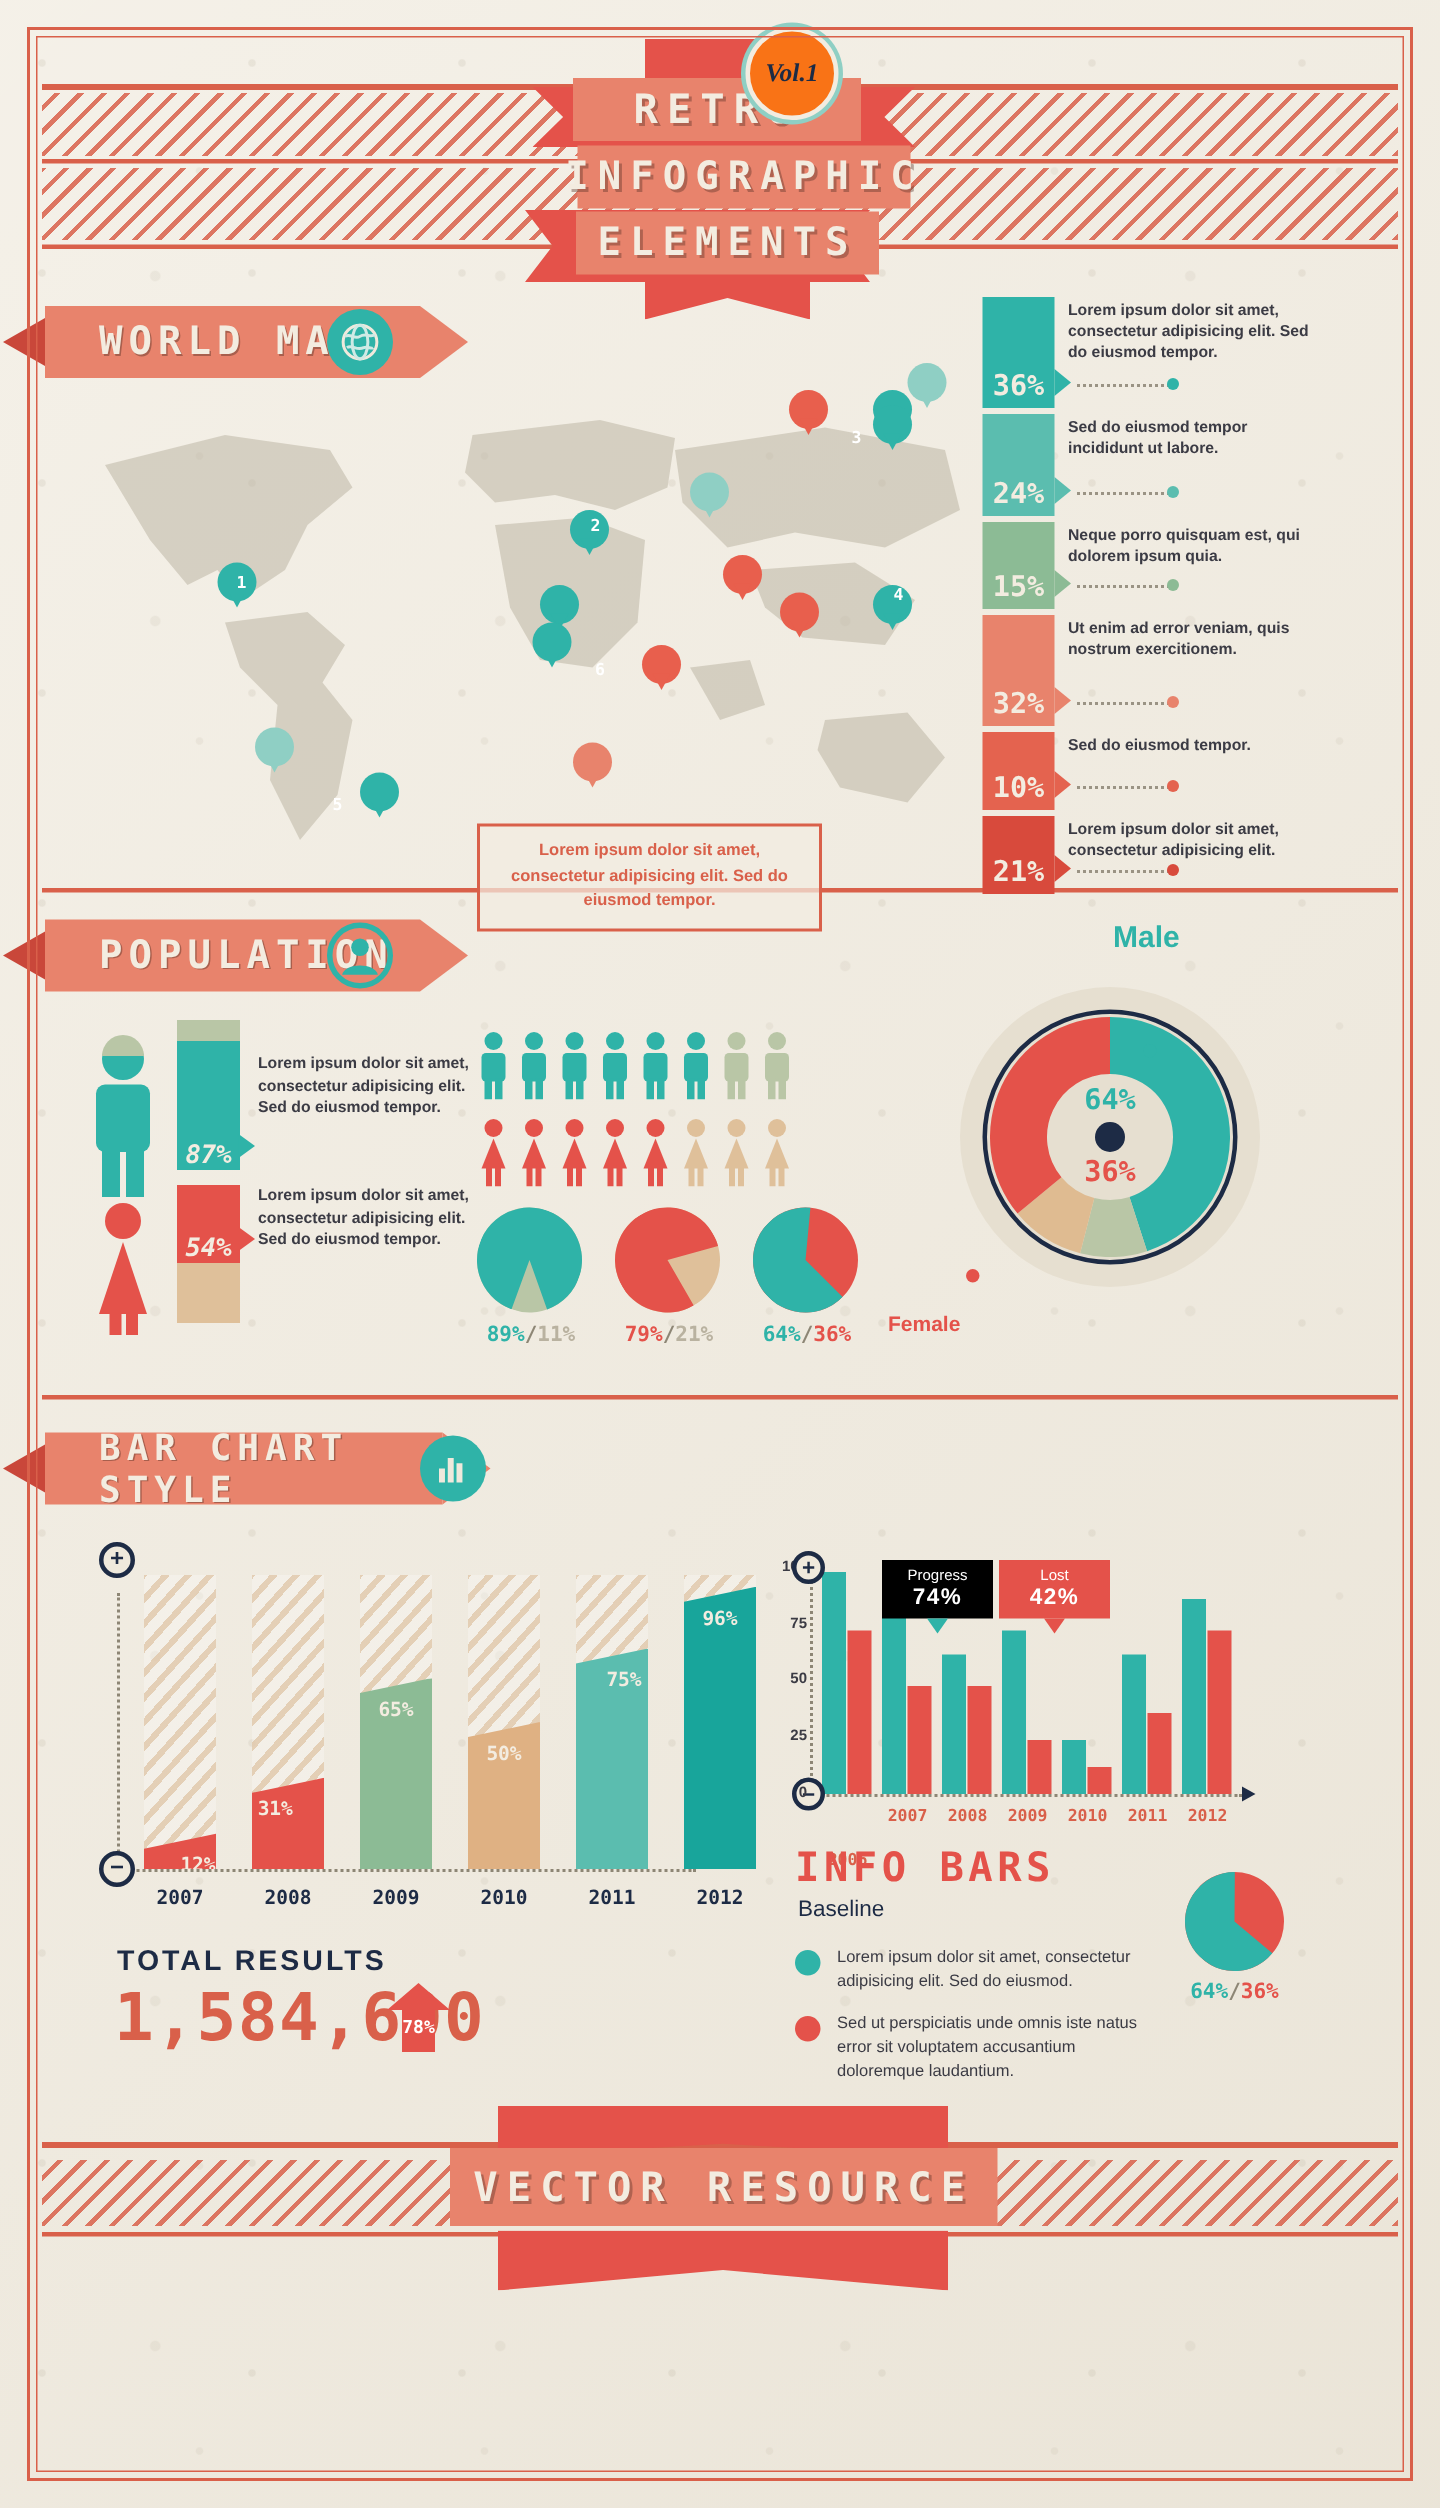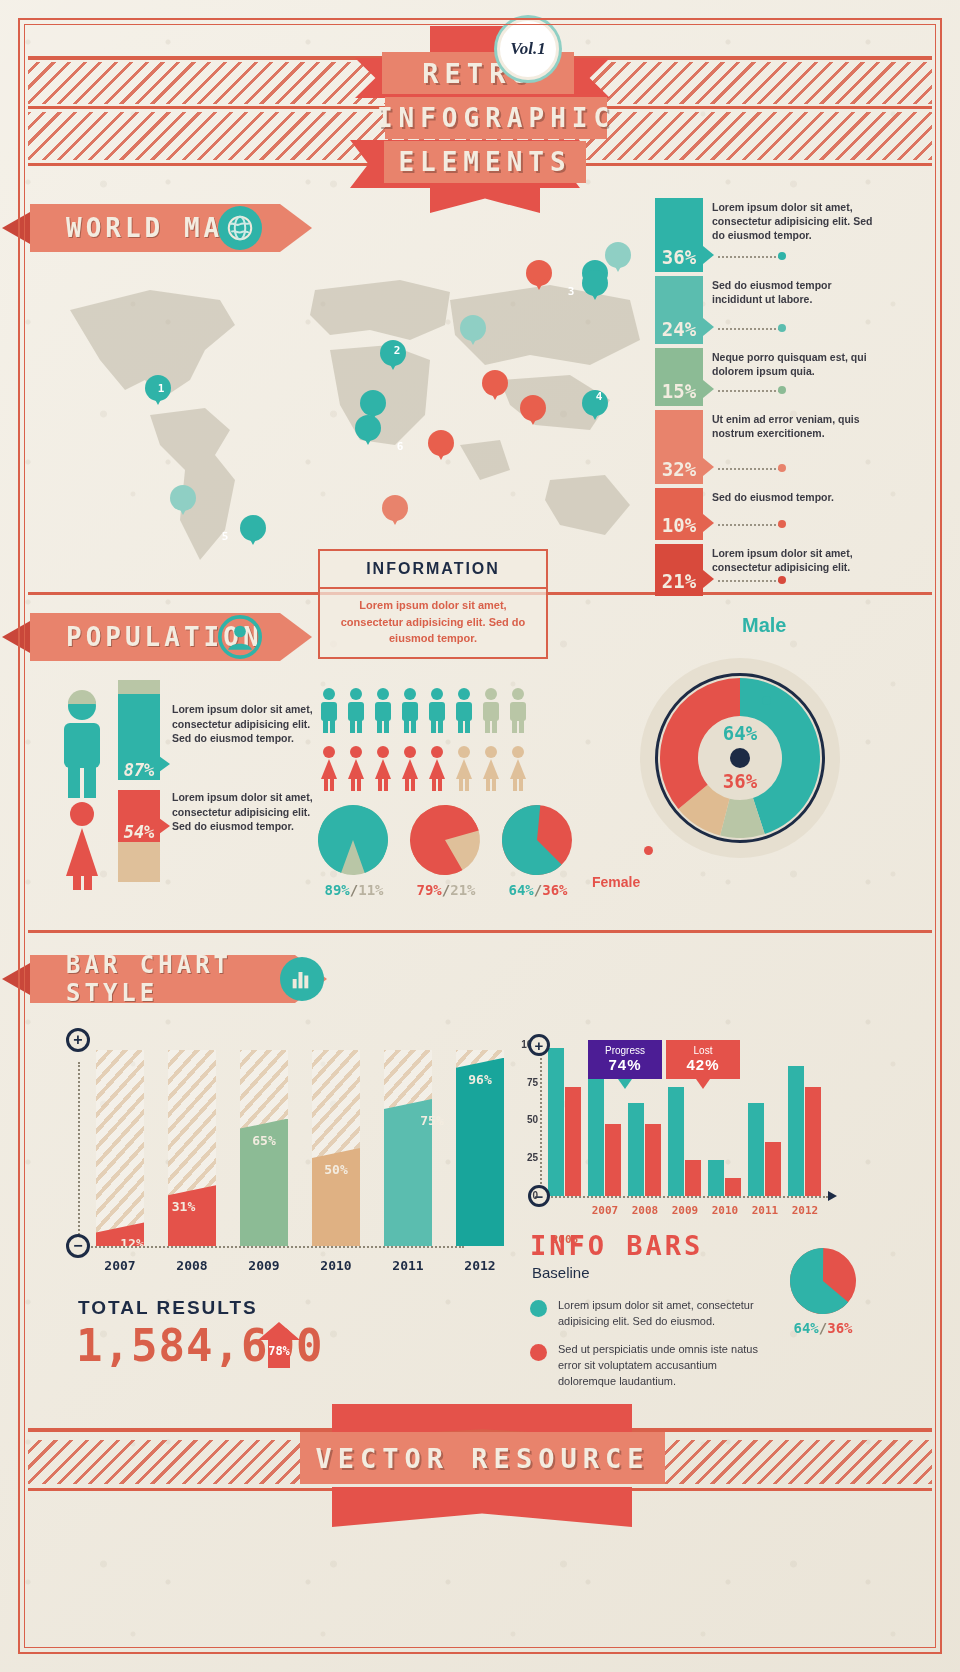--- a/index.html
+++ b/index.html
@@ -46,21 +46,21 @@
   .sec-icon{position:absolute; width:44px;height:44px;border-radius:50%;
         background:#2fb3a8; display:flex;align-items:center;justify-content:center;
         color:#efe9dc;}
 
   
   .t-band{position:absolute; background:#e8836c; display:flex;align-items:center;
      justify-content:center; color:#f3ece0;
      font-family:"DejaVu Sans Mono", monospace;font-weight:bold;letter-spacing:6px;
      text-shadow:2px 2px 0 rgba(90,50,40,.4);}
   .badge{position:absolute; width:62px;height:62px;border-radius:50%;
-     background:#ffffff; border:3px solid #f3ece0; color:#1d2b45;
+     background:#f97316; border:3px solid #f3ece0; color:#1d2b45;
      display:flex;align-items:center;justify-content:center;
      font-family:"Liberation Serif", serif; font-style:italic;font-weight:bold;font-size:17px;
      box-shadow:0 0 0 3px #8fcfc4;}
 
   
   .map{position:absolute; left:30px; top:230px; width:620px; height:360px;}
   .pin{position:absolute; width:26px;height:34px;}
   .pin i{position:absolute;left:0;top:0;width:26px;height:26px;border-radius:50%;}
   .pin b{position:absolute;left:7px;top:19px;width:0;height:0;
       border-left:6px solid transparent;border-right:6px solid transparent;}
@@ -297,21 +297,20 @@
     <div class="lbar" style="position: absolute; left: 655px; top: 544px; height: 52px; background: rgb(216, 74, 60);">
       <em>21%</em>
       <span class="arw" style="border-left:11px solid #d84a3c;bottom:8px;"></span>
     </div>
     <div class="ldash" style="left: 718px; top: 580px; width: 62px;"></div>
     <div class="ldot" style="left: 778px; top: 576px; background: rgb(216, 74, 60);"></div>
     <div class="ltxt" style="left: 712px; top: 546px;">Lorem ipsum dolor sit amet, consectetur adipisicing elit.</div>
   </div>
 
 <div class="infobox">
-  <h3>INFORMATION</h3>
   <p>Lorem ipsum dolor sit amet, consectetur adipisicing elit. Sed do eiusmod tempor.</p>
 </div>
 
 <div class="ribbon sec-head" style="left:30px;top:613px;width:250px;">
   <span class="tail-l"></span>
   <span>POPULATION</span>
 </div>
 <div style="position:absolute;left:280px;top:613px;width:0;height:0;
      border-top:24px solid transparent;border-bottom:24px solid transparent;
      border-left:32px solid #e8836c;"></div>
@@ -514,21 +513,21 @@
     <div style="position:absolute;left:240px;top:1050px;width:48px;height:196px;background:repeating-linear-gradient(-48deg,#e0c6a8 0 4px,rgba(255,255,255,.35) 4px 11px);opacity:.75;"></div>
     <div style="position:absolute;left:240px;top:1118.6px;width:48px;height:127.4px;background:#8cbb95;clip-path:polygon(0 10px,100% 0,100% 100%,0 100%);"></div>
     <div class="bval" style="left:240px;top:1132.6px;width:48px;">65%</div>
     <div class="byear" style="left:240px;top:1258px;">2009</div>
     <div style="position:absolute;left:312px;top:1050px;width:48px;height:196px;background:repeating-linear-gradient(-48deg,#e0c6a8 0 4px,rgba(255,255,255,.35) 4px 11px);opacity:.75;"></div>
     <div style="position:absolute;left:312px;top:1148px;width:48px;height:98px;background:#dfb183;clip-path:polygon(0 10px,100% 0,100% 100%,0 100%);"></div>
     <div class="bval" style="left:312px;top:1162px;width:48px;">50%</div>
     <div class="byear" style="left:312px;top:1258px;">2010</div>
     <div style="position:absolute;left:384px;top:1050px;width:48px;height:196px;background:repeating-linear-gradient(-48deg,#e0c6a8 0 4px,rgba(255,255,255,.35) 4px 11px);opacity:.75;"></div>
     <div style="position:absolute;left:384px;top:1099px;width:48px;height:147px;background:#5bbdaf;clip-path:polygon(0 10px,100% 0,100% 100%,0 100%);"></div>
-    <div class="bval" style="left:400px;top:1113px;width:64px;">75%</div>
+    <div class="bval" style="left:384px;top:1113px;width:64px;">75%</div>
     <div class="byear" style="left:384px;top:1258px;">2011</div>
     <div style="position:absolute;left:456px;top:1050px;width:48px;height:196px;background:repeating-linear-gradient(-48deg,#e0c6a8 0 4px,rgba(255,255,255,.35) 4px 11px);opacity:.75;"></div>
     <div style="position:absolute;left:456px;top:1057.84px;width:48px;height:188.16px;background:#18a59b;clip-path:polygon(0 10px,100% 0,100% 100%,0 100%);"></div>
     <div class="bval" style="left:456px;top:1071.84px;width:48px;">96%</div>
     <div class="byear" style="left:456px;top:1258px;">2012</div>
     <div style="position:absolute;left:72px;top:1246px;width:392px;height:0;border-top:2px dotted #8d8675;"></div>
     <div style="position:absolute;left:78px;top:1062px;height:184px;width:0;border-left:2px dotted #8d8675;"></div>
     <div class="knob" style="left:66px;top:1028px;">+</div>
     <div class="knob" style="left:66px;top:1234px;">−</div>
   </div>
@@ -561,21 +560,21 @@
     <div class="iyear" style="left:745px;top:1204px;">2011</div>
     <div class="ibar" style="left:788px;top:1065.5px;height:130.5px;background:#2fb3a8;"></div>
     <div class="ibar" style="left:805px;top:1086.5px;height:109.5px;background:#e4524a;"></div>
     <div class="iyear" style="left:785px;top:1204px;">2012</div>
     <div class="knob" style="left:528px;top:1034px;width:22px;height:22px;font-size:15px;">+</div>
     <div class="knob" style="left:528px;top:1185px;width:22px;height:22px;font-size:15px;">−</div>
     <div class="itick" style="left:514px;top:1190px;width:24px;text-align:right;">0</div>
   </div>
 
 <div id="tags">
-    <div class="tag" style="left:588px;top:1040px;width:74px;background:#4c1d95;">
+    <div class="tag" style="left:588px;top:1040px;width:74px;background:#000000;">
       <div class="lab">Progress</div>
       <div class="num">74%</div>
       <div class="nub" style="border-top:10px solid #2fb3a8;"></div>
     </div>
     <div class="tag" style="left:666px;top:1040px;width:74px;background:#e4524a;">
       <div class="lab">Lost</div>
       <div class="num">42%</div>
       <div class="nub" style="border-top:10px solid #e4524a;"></div>
     </div>
   </div>

